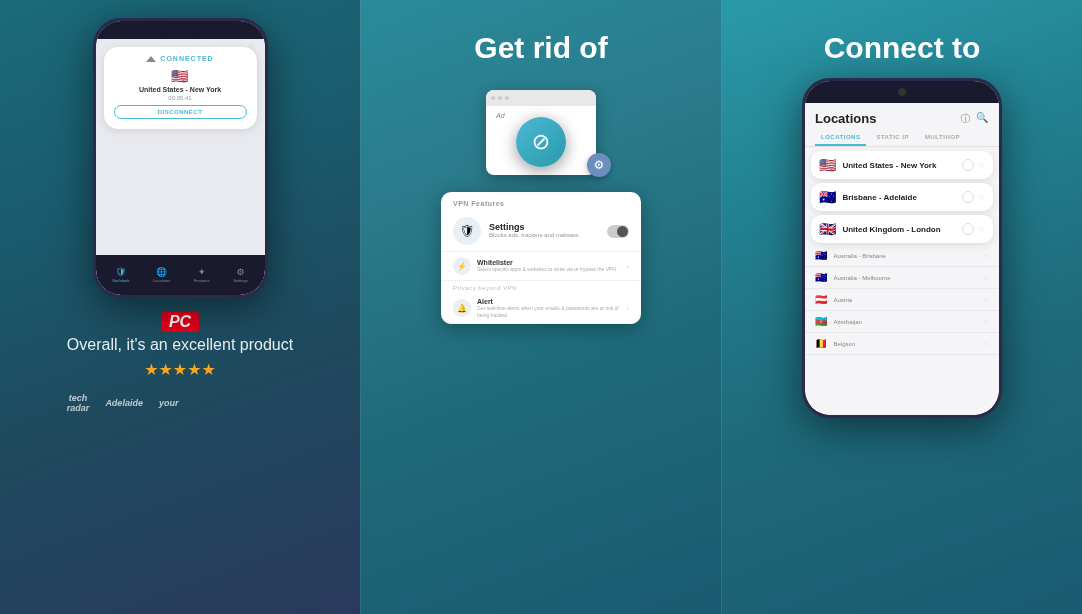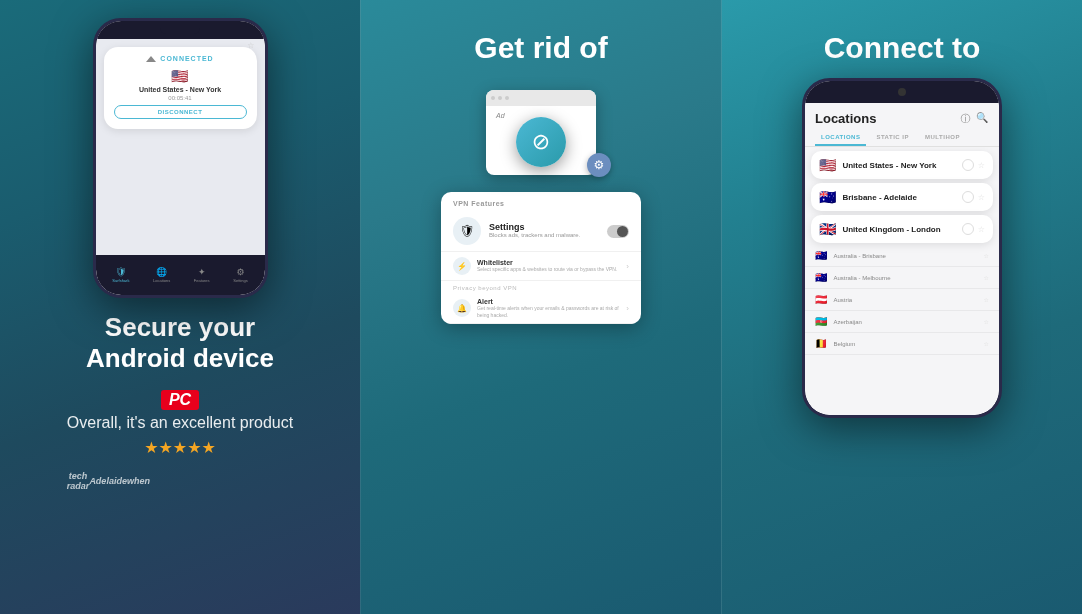--- a/index.html
+++ b/index.html
@@ -208,21 +208,21 @@
       color: rgba(255,255,255,0.9);
     }
     .stars {
       font-size: 16px;
       color: #f5a623;
       margin-top: 2px;
     }
     .media-logos {
       display: flex;
       align-items: center;
-      gap: 0;
+      gap: 16px;
       margin-top: 14px;
     }
     .media-logo {
       font-size: 9px;
       color: rgba(255,255,255,0.7);
       font-weight: 600;
       font-style: italic;
     }
 
     
@@ -599,33 +599,29 @@
         </div>
         <div class="nav-item">
           <span class="nav-icon-plain">⚙</span>
           <span class="nav-label">Settings</span>
         </div>
       </div>
     </div>
   </div>
 
   <div class="panel-left-text">
-    <div class="main-headline">
-      <span>Secure your</span><br>
-      <span>Android device</span>
-    </div>
     <div class="pc-badge">
       <div class="pc-logo">PC</div>
       <div class="pc-tagline">Overall, it's an excellent product</div>
       <div class="stars">★★★★★</div>
     </div>
     <div class="media-logos">
       <span class="media-logo">tech<br>radar</span>
       <span class="media-logo">Adelaide</span>
-      <span class="media-logo">when</span>
+      <span class="media-logo">your</span>
     </div>
   </div>
 </div>
 
 <div class="panel panel-mid">
   <div class="panel-mid-headline">
     <div class="mid-headline">
       <span>Get rid of</span><br>
     </div>
   </div>

